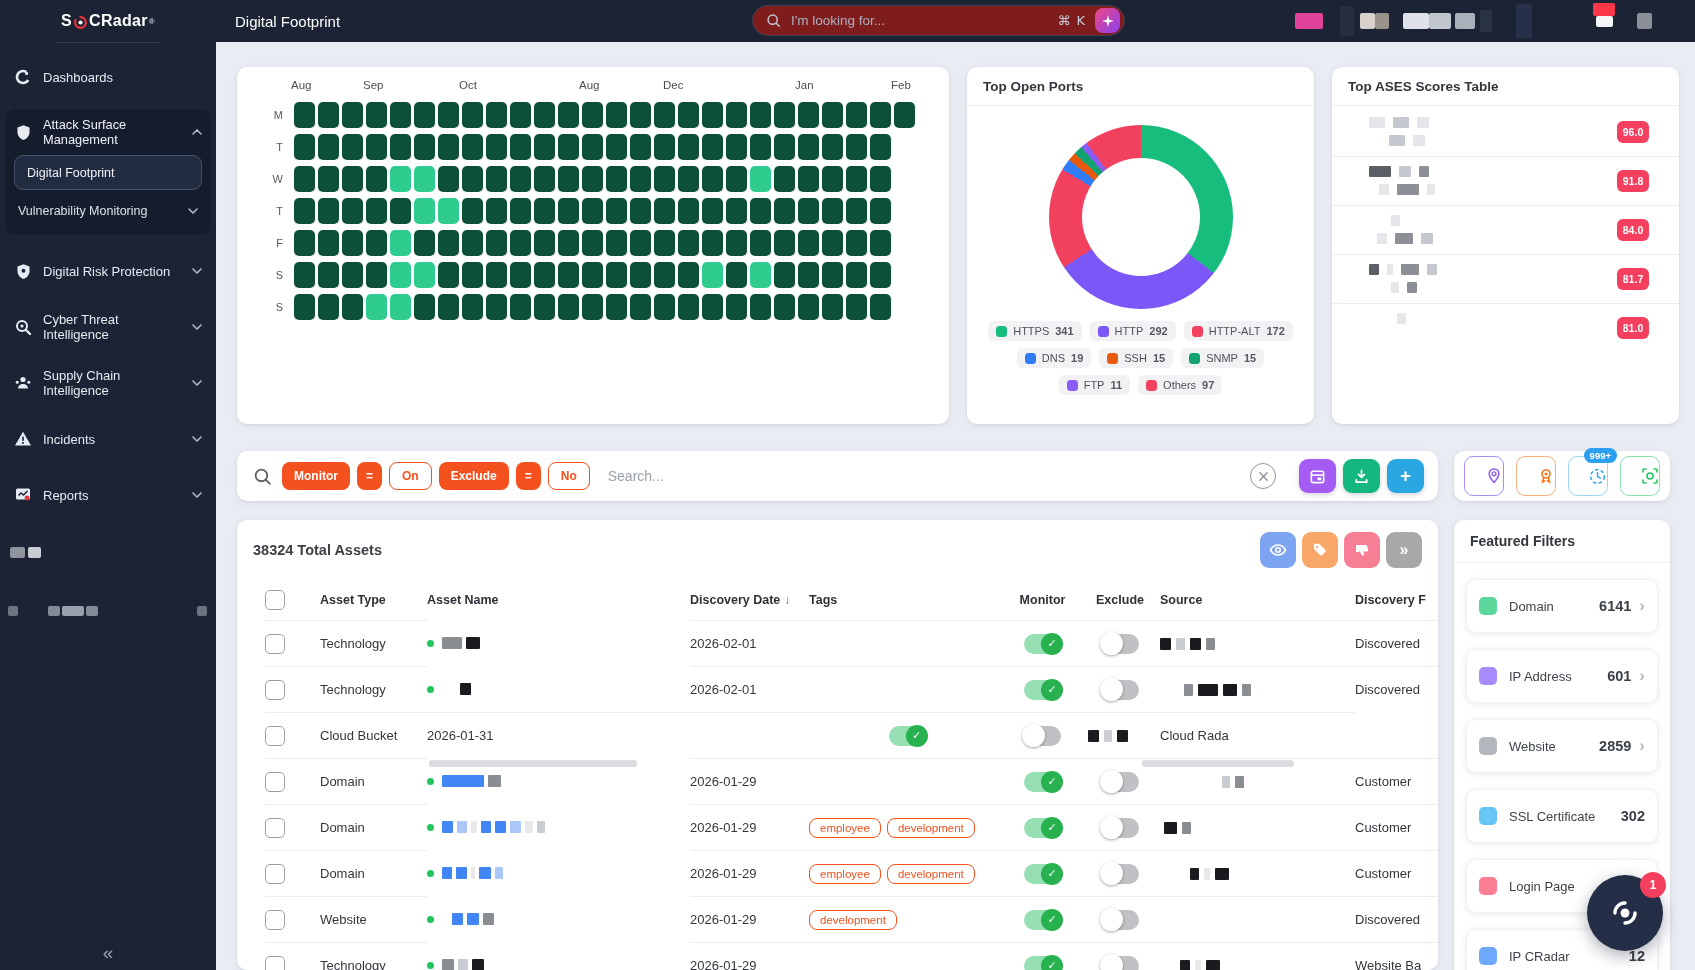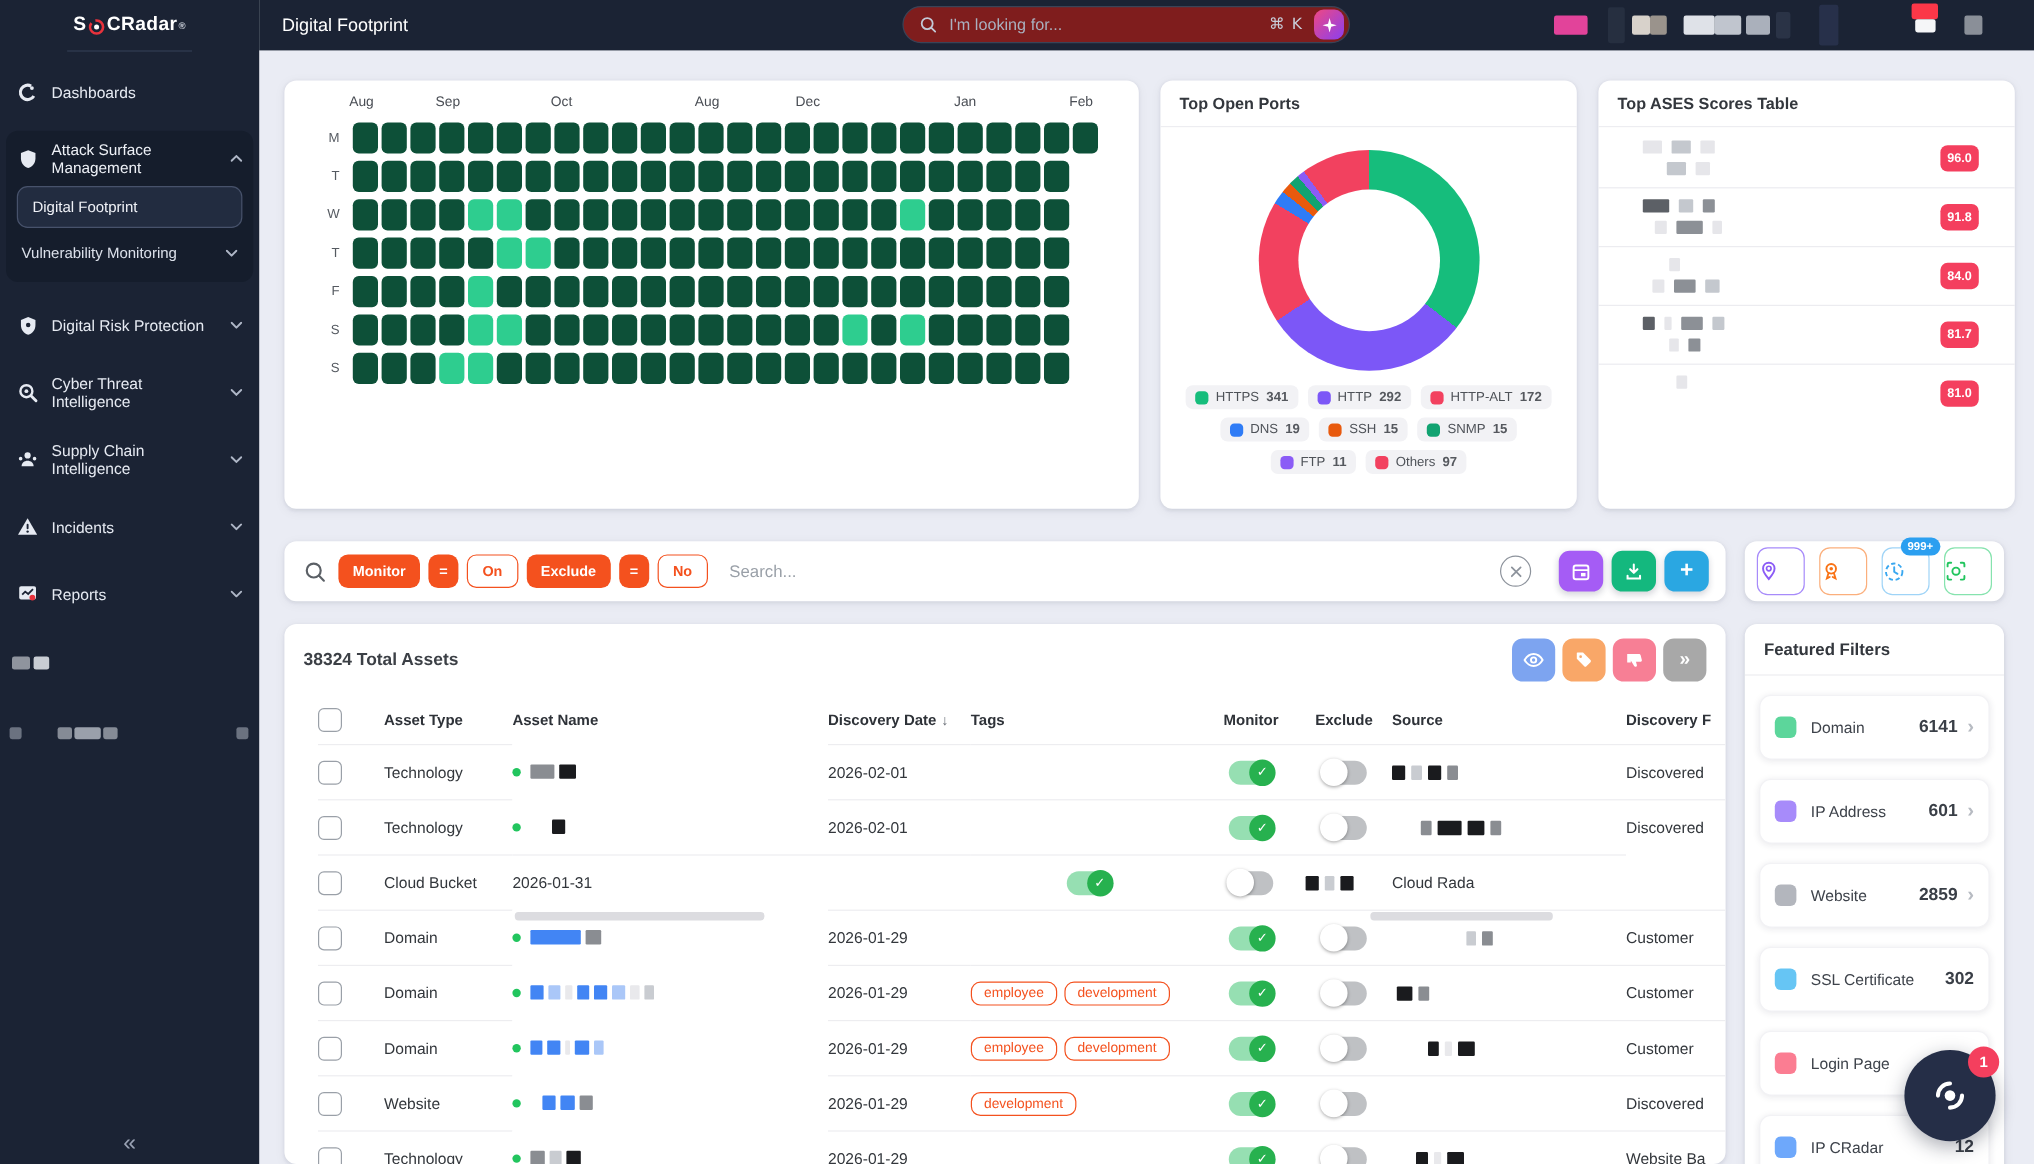--- a/index.html
+++ b/index.html
@@ -69,21 +69,21 @@
   .fb-chips{display:flex;gap:7px;align-items:center;margin-left:10px;}
   .chip{height:28px;border-radius:8px;font-size:12px;font-weight:bold;display:flex;align-items:center;padding:0 12px;cursor:pointer;box-sizing:border-box;}
   .chip.solid{background:#f4511e;color:#fff;}
   .chip.outline{border:1.5px solid #f4511e;color:#f4511e;background:#fff;}
   .fb-search{color:#9aa0a8;font-size:14px;margin-left:18px;cursor:text;}
   .fb-right{margin-left:auto;display:flex;align-items:center;}
   .clear-btn{width:26px;height:26px;border-radius:50%;border:1.5px solid #8d939c;display:flex;align-items:center;justify-content:center;color:#8d939c;margin-right:16px;cursor:pointer;box-sizing:border-box;}
   .sq-btn{width:37px;height:34px;border-radius:9px;display:flex;align-items:center;justify-content:center;color:#fff;margin-left:7px;cursor:pointer;box-shadow:0 2px 5px rgba(30,35,60,.18);font-weight:bold;}
   
   .tools{display:flex;align-items:center;justify-content:center;gap:12px;height:50px;}
-  .tool{width:40px;height:40px;border-radius:9px;border:1px solid;display:flex;align-items:center;justify-content:flex-start;position:relative;cursor:pointer;background:#fff;box-sizing:border-box;}
+  .tool{width:40px;height:40px;border-radius:9px;border:1px solid;display:flex;align-items:center;justify-content:flex-end;position:relative;cursor:pointer;background:#fff;box-sizing:border-box;}
   .tool-badge{position:absolute;top:-9px;right:-10px;background:#2b9ff0;color:#fff;font-size:9.5px;font-weight:bold;padding:2px 6px;border-radius:9px;}
   
   .assets-head{height:60px;display:flex;align-items:center;padding:0 16px;}
   .total{font-size:14.5px;font-weight:bold;color:#3c4046;}
   .abtns{margin-left:auto;display:flex;gap:6px;}
   .abtn{width:36px;height:36px;border-radius:9px;display:flex;align-items:center;justify-content:center;color:#fff;cursor:pointer;}
   .t-grid{display:grid;grid-template-columns:55px 107px 263px 119px 196px 75px 80px 195px 1fr;padding-left:28px;align-items:center;}
   .t-head{height:40px;font-size:12.5px;font-weight:bold;color:#2e3238;}
   .t-head .cc{display:flex;align-items:center;gap:4px;}
   .t-row{height:46px;font-size:13px;color:#33373c;}

